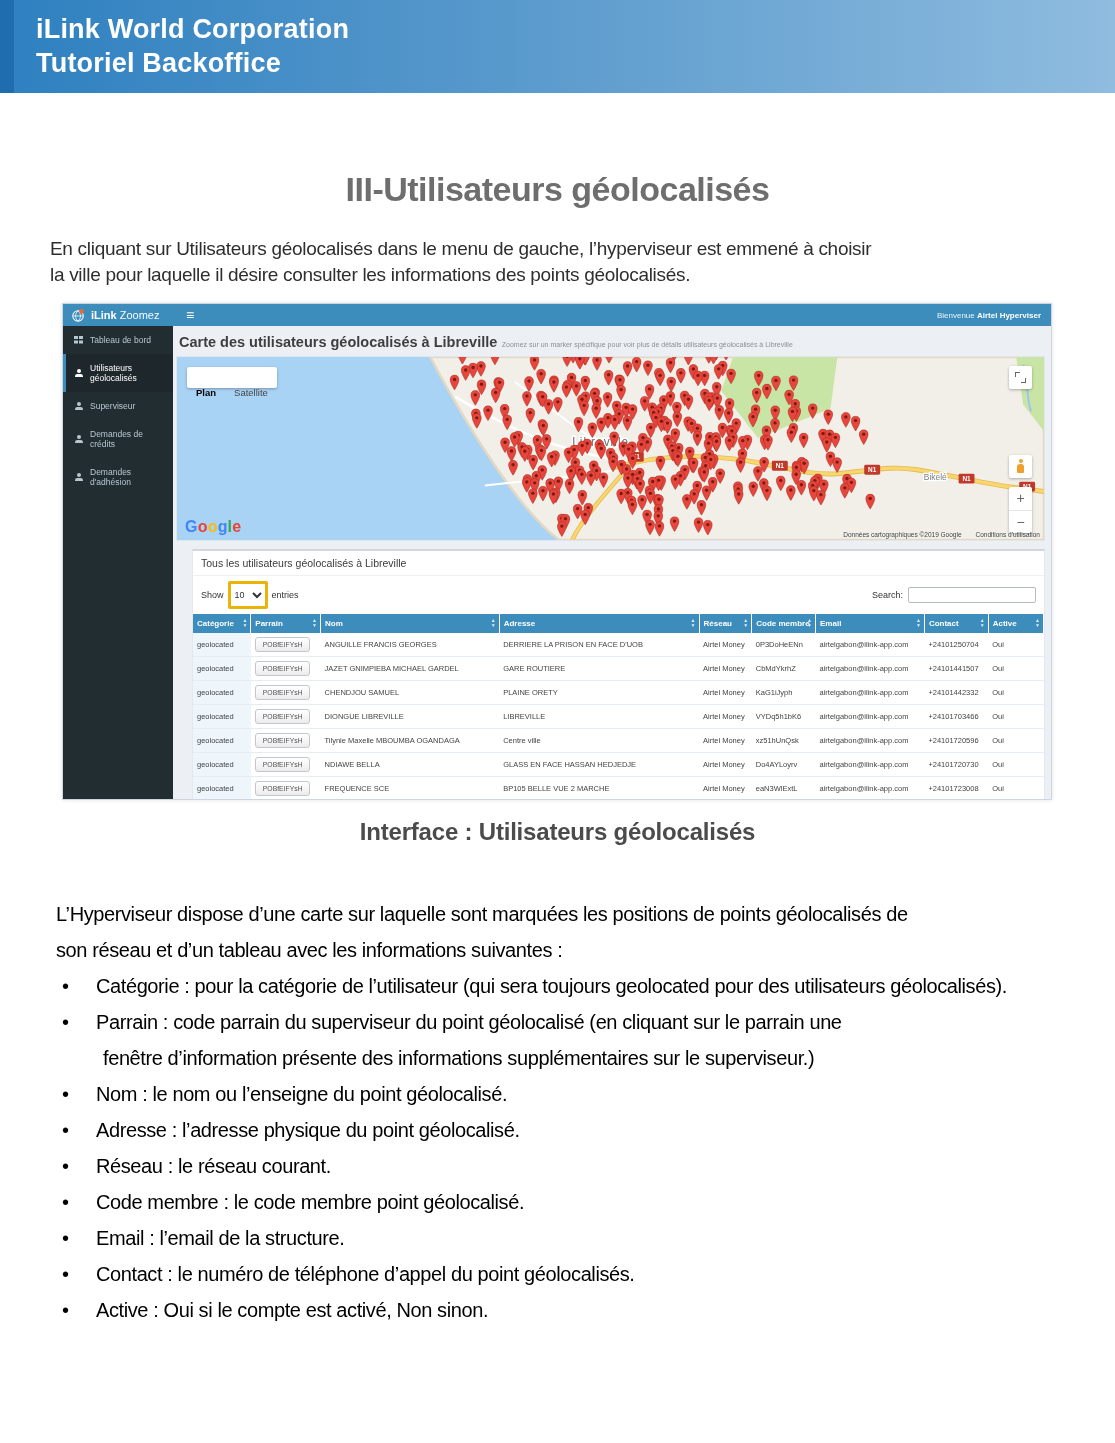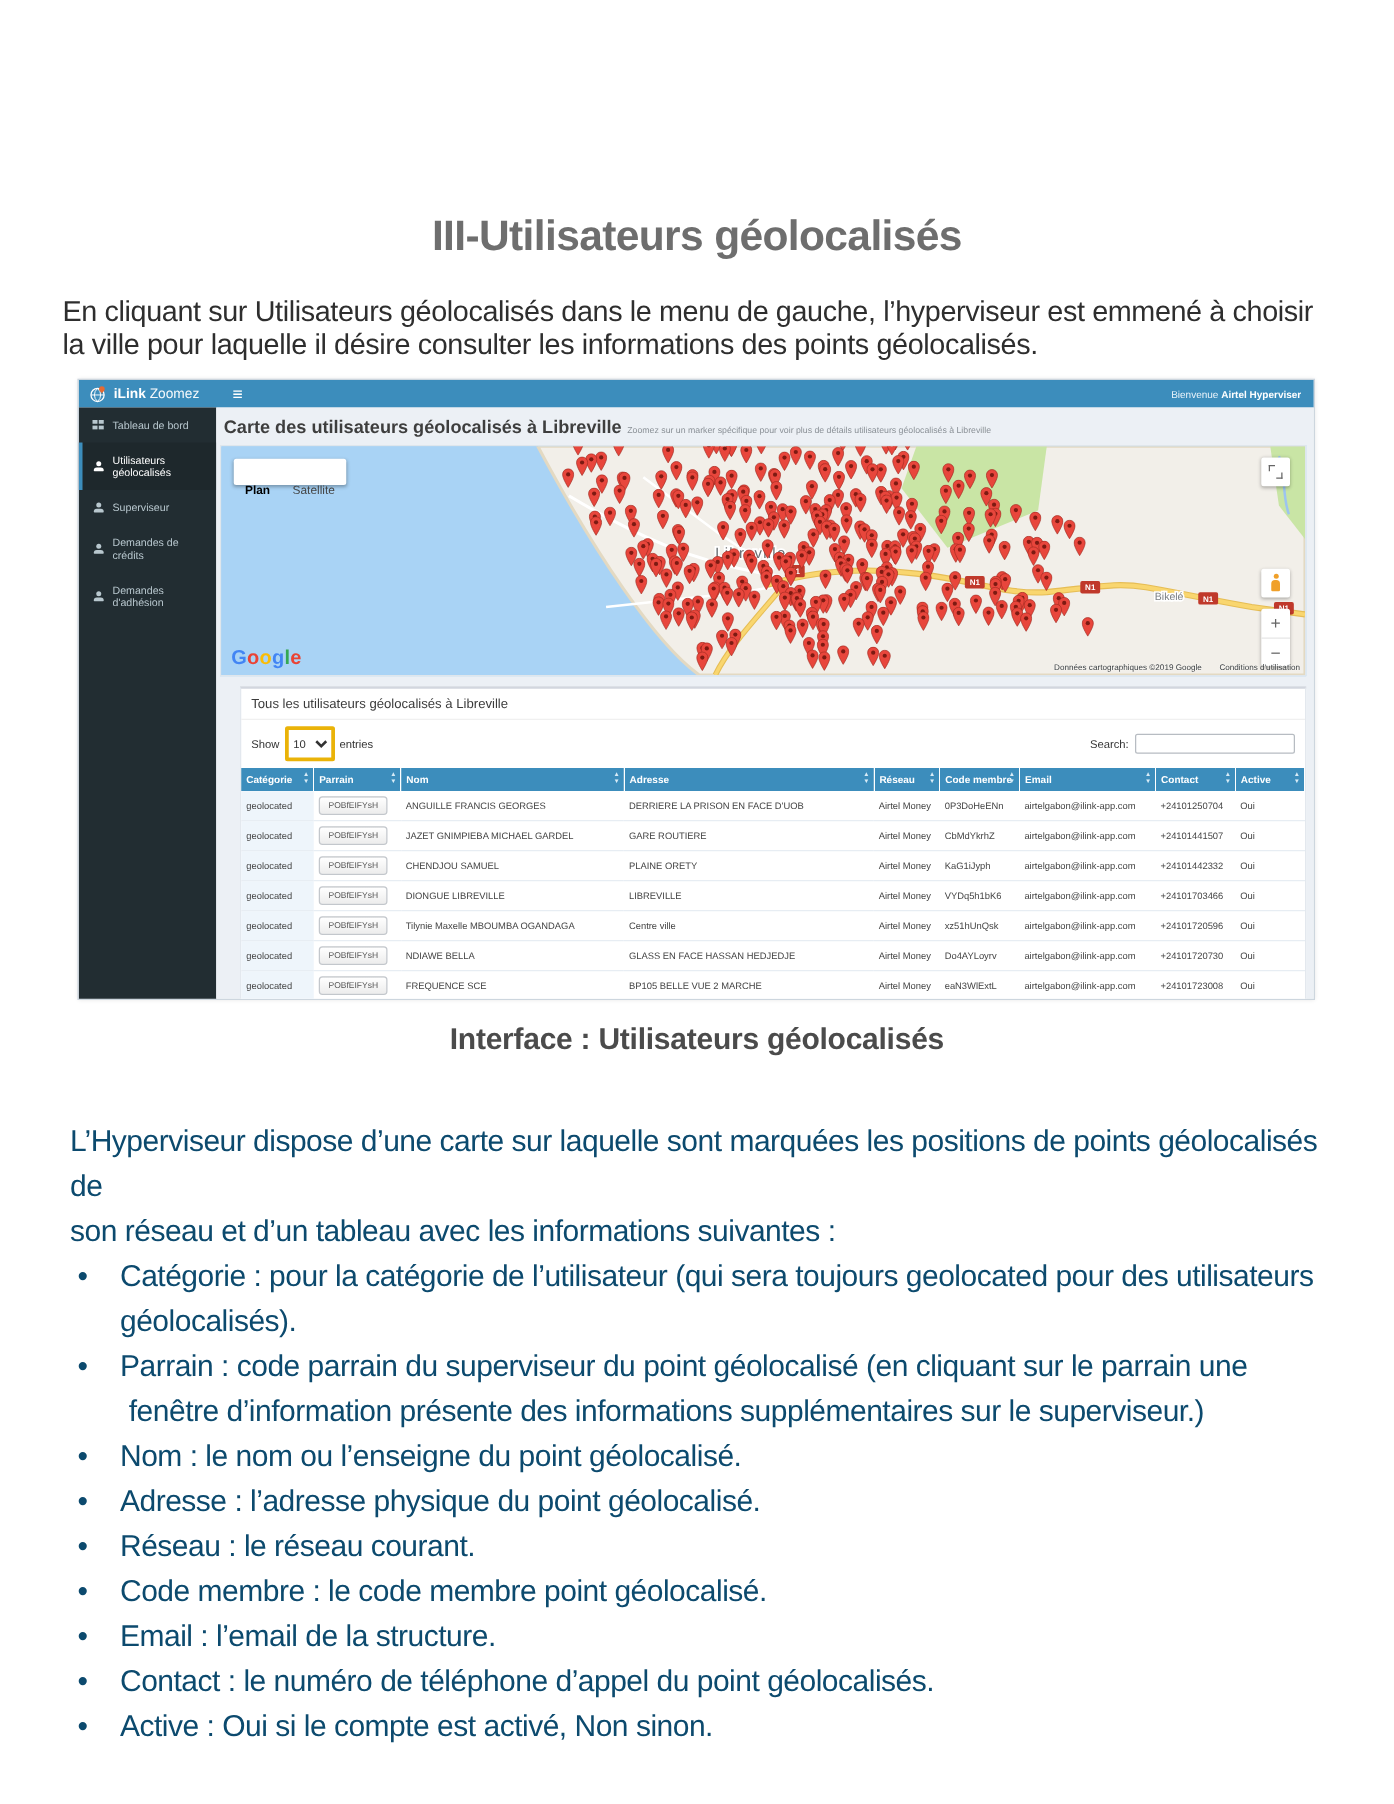--- a/index.html
+++ b/index.html
@@ -10,21 +10,21 @@
   
   .doc-header { position:absolute; left:0; top:0; width:1115px; height:93px;
     background:linear-gradient(90deg,#2e80c0 0%,#5899cc 45%,#8fbcdf 100%); }
   .doc-header .edge { position:absolute; left:0; top:0; width:14px; height:93px; background:#1f6dae; }
   .doc-header .ht { position:absolute; left:36px; top:12px; color:#ffffff; font-size:27px;
     font-weight:600; line-height:34px; letter-spacing:.2px; white-space:pre-line; }
 
   
   .doc-title { position:absolute; left:0; top:170px; width:1115px; text-align:center;
     font-size:34px; font-weight:bold; color:#6e6e6e; letter-spacing:-.5px; }
-  .doc-intro { position:absolute; left:50px; top:236px; width:1020px; font-size:23px;
+  .doc-intro { position:absolute; left:50px; top:236px; width:1020px; font-size:19px;
     color:#2e2e2e; line-height:26px; letter-spacing:-.3px; white-space:pre-line; }
 
   
   .shot { position:absolute; left:62px; top:303px; width:990px; height:497px;
     border:1px solid #cdd6de; box-shadow:0 0 4px rgba(0,0,0,.12); overflow:hidden;
     background:#ecf0f5; font-family:"Liberation Sans", sans-serif; }
   .topbar { position:absolute; left:0; top:0; width:100%; height:22px; background:#3c8dbc;
     display:flex; align-items:center; color:#fff; }
   .brand { width:110px; height:22px; display:flex; align-items:center; gap:5px; padding-left:8px; }
   .brand .bname { font-size:11px; color:#fff; }
@@ -96,38 +96,43 @@
     color:#d9ecf7; text-align:center; }
   table.dt td { font-size:7.5px; color:#444; padding:4px 4px; border-bottom:1px solid #e7edf3;
     overflow:hidden; white-space:nowrap; height:23px; }
   table.dt td.c0 { background:#eef5fb; }
   .parrain-btn { font-size:6.8px; color:#555; padding:3px 7px; border:1px solid #c3c7cc;
     border-radius:3px; background:linear-gradient(#ffffff,#ececec); cursor:pointer; }
 
   
   .caption { position:absolute; left:0; top:818px; width:1115px; text-align:center;
     font-size:24px; font-weight:bold; color:#4b4b4b; letter-spacing:-.2px; }
-  .body-block { position:absolute; left:56px; top:896px; width:1010px; font-size:24px;
-    color:#0c4a6e; letter-spacing:-.4px; }
+  .body-block { position:absolute; left:56px; top:896px; width:1010px; font-size:20px;
+    color:#000000; letter-spacing:-.4px; }
   .body-intro { line-height:36px; white-space:pre-line; }
   .bullet-row { display:flex; line-height:36px; }
   .bullet-dot { width:40px; flex:0 0 40px; text-align:left; padding-left:6px; }
   .bullet-text { flex:1; }
   .bullet-cont { padding-left:7px; }
 
   
   .doc-footer { position:absolute; left:0; top:1368px; width:1115px; height:75px;
     background:#2673a5; border:3px solid #0c1722; display:flex; align-items:center; justify-content:center; }
   .doc-footer .ft { color:#ffffff; font-size:21px; letter-spacing:-.2px; }
 </style>
 </head>
 <body>
 
 <div id="page">
 
+  <div class="doc-header">
+    <div class="edge"></div>
+    <div class="ht">iLink World Corporation
+Tutoriel Backoffice</div>
+  </div>
 
   <div class="doc-title">III-Utilisateurs géolocalisés</div>
   <div class="doc-intro">En cliquant sur Utilisateurs géolocalisés dans le menu de gauche, l’hyperviseur est emmené à choisir
 la ville pour laquelle il désire consulter les informations des points géolocalisés.</div>
 
   <div class="shot">
 
     <div class="topbar">
       <div class="brand">
         <svg width="15" height="15" viewBox="0 0 16 16">

